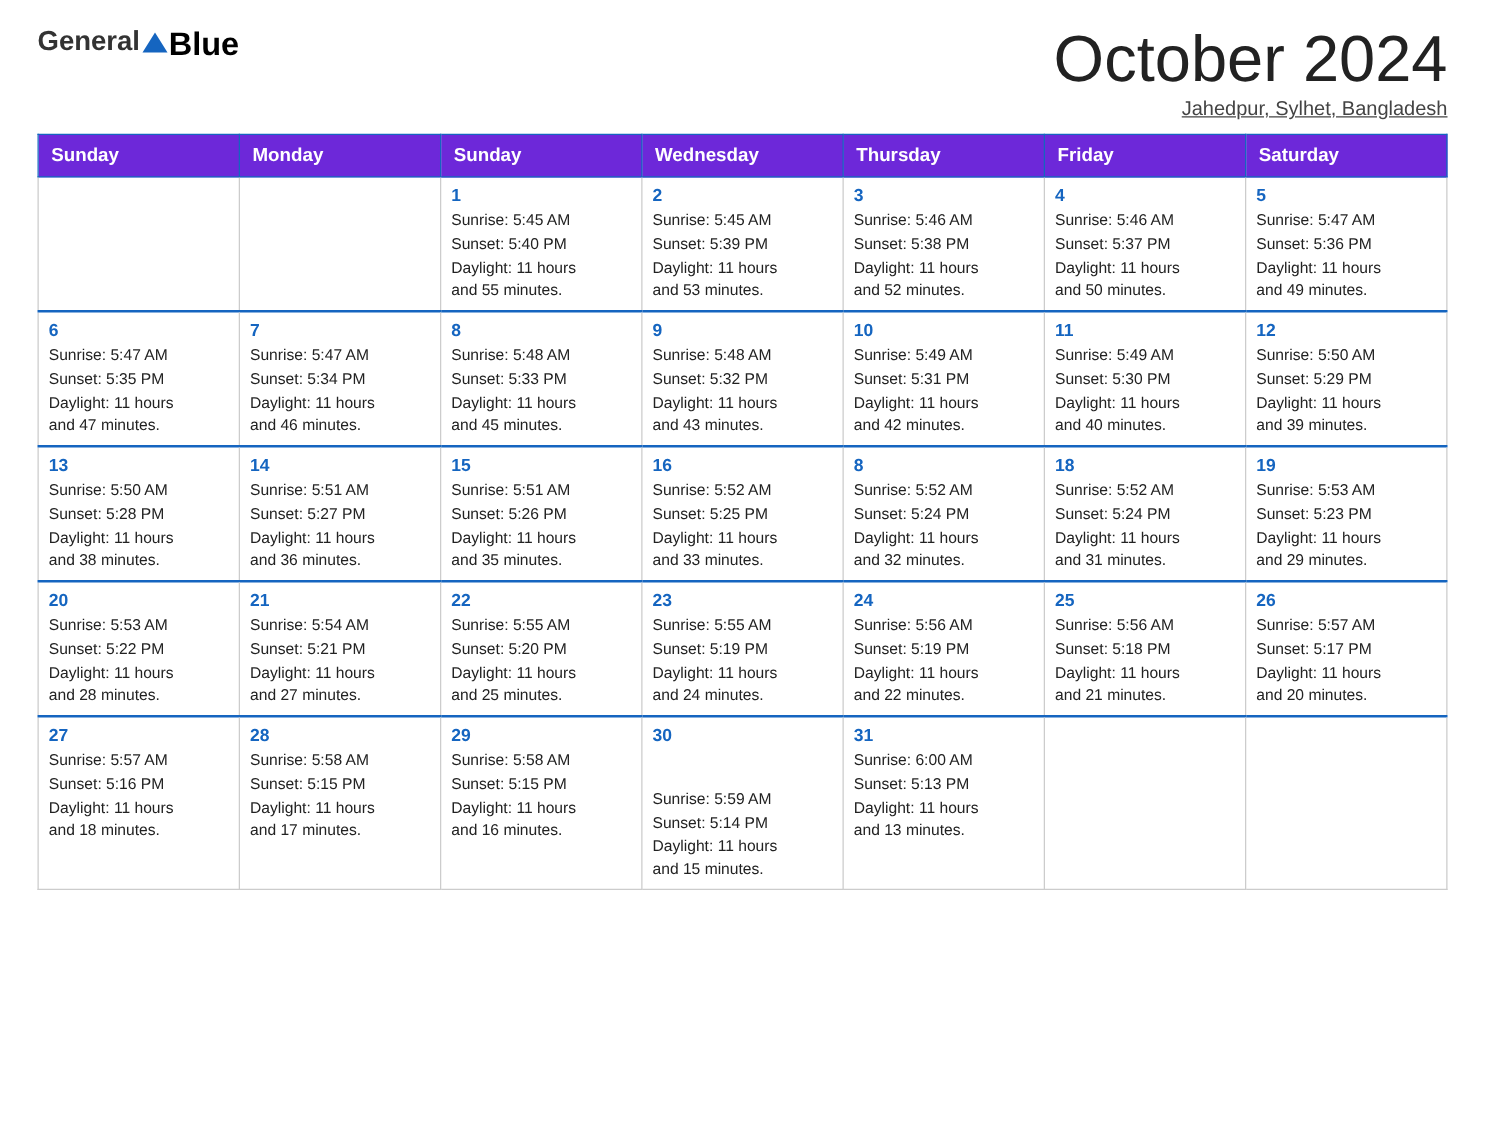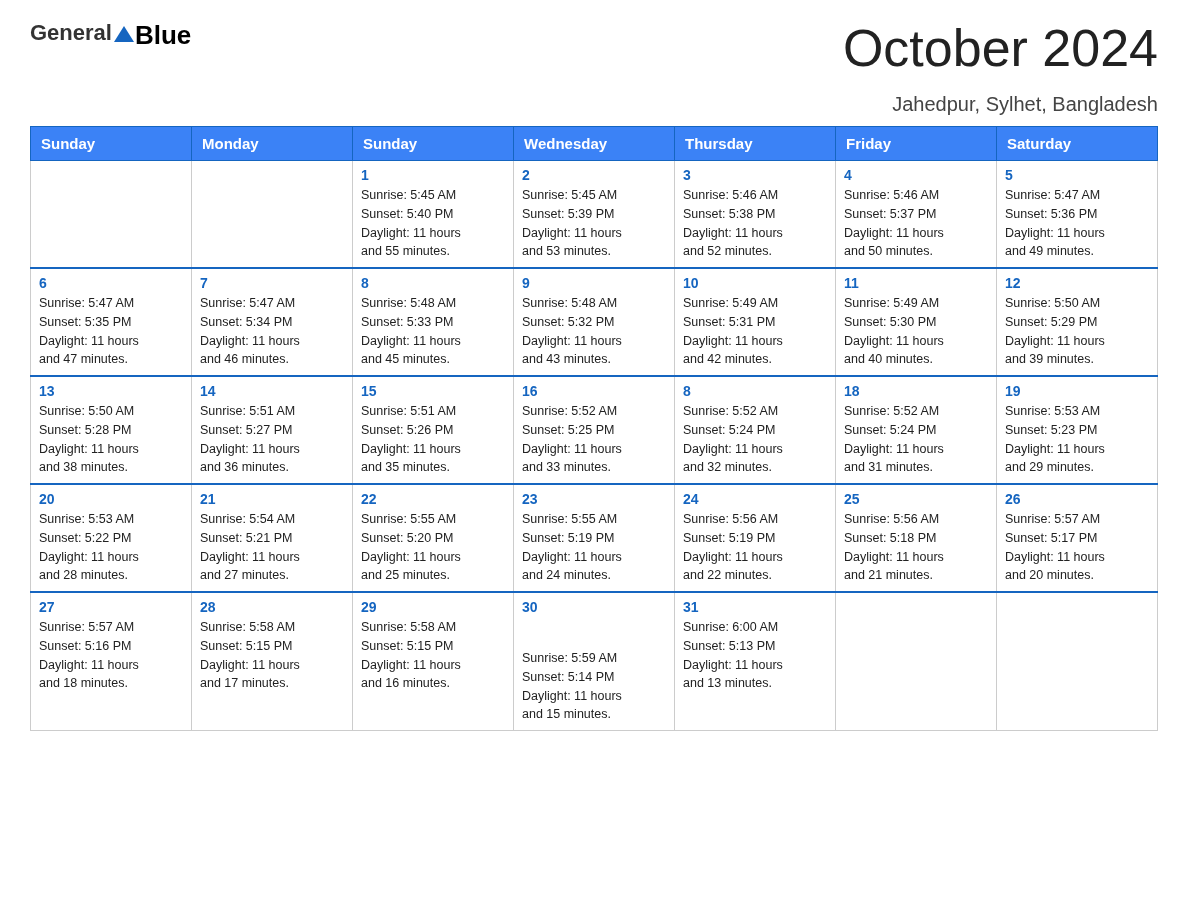--- a/index.html
+++ b/index.html
@@ -39,31 +39,32 @@
     .title-area {
       text-align: right;
     }
     .month-title {
       font-size: 52px;
       font-weight: normal;
       color: #222;
       line-height: 1.1;
     }
     .location-title {
-      font-size: 20px;
+      font-size: 16px;
       color: #444;
-      margin-top: 16px;
+      margin-top: 2px;
+      text-decoration: underline;
     }
     .calendar {
       width: 100%;
       border-collapse: collapse;
       margin-top: 10px;
     }
     .calendar th {
-      background: #3b82f6;
+      background: #6d28d9;
       color: #fff;
       font-size: 15px;
       font-weight: bold;
       padding: 8px 10px;
       text-align: left;
       border: 1px solid #1565c0;
     }
     .calendar td {
       vertical-align: top;
       border: 1px solid #ccc;

